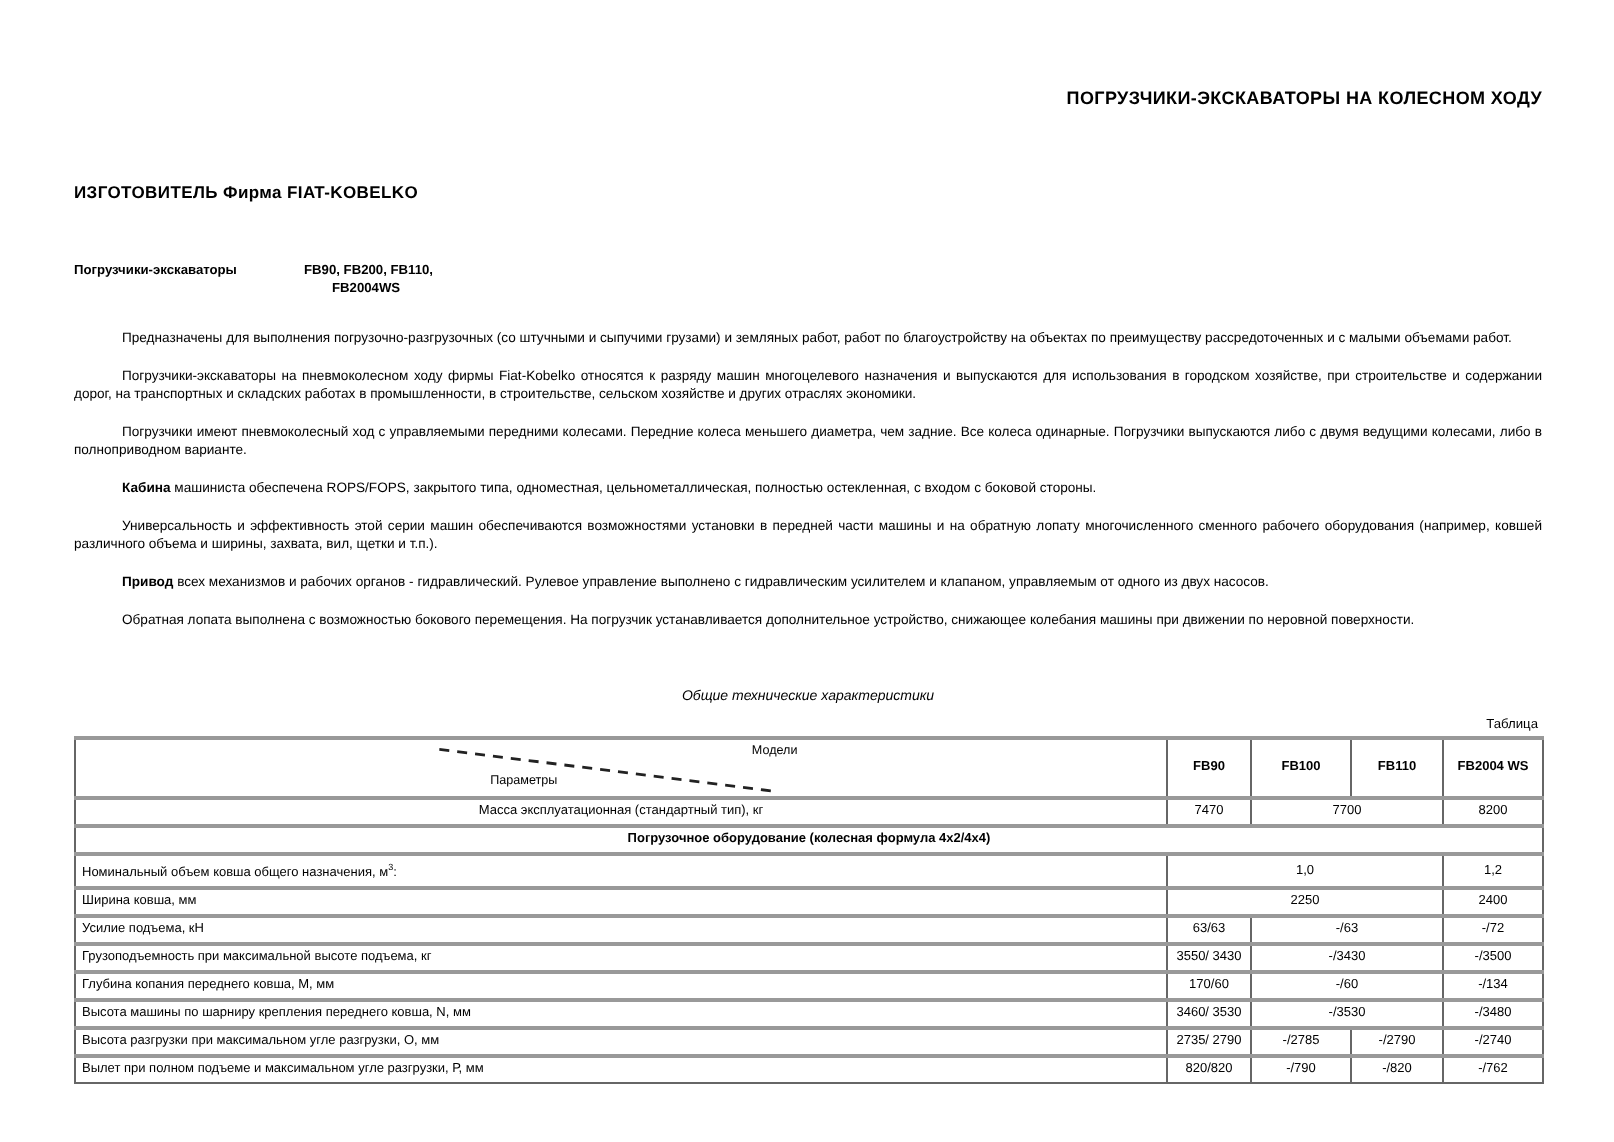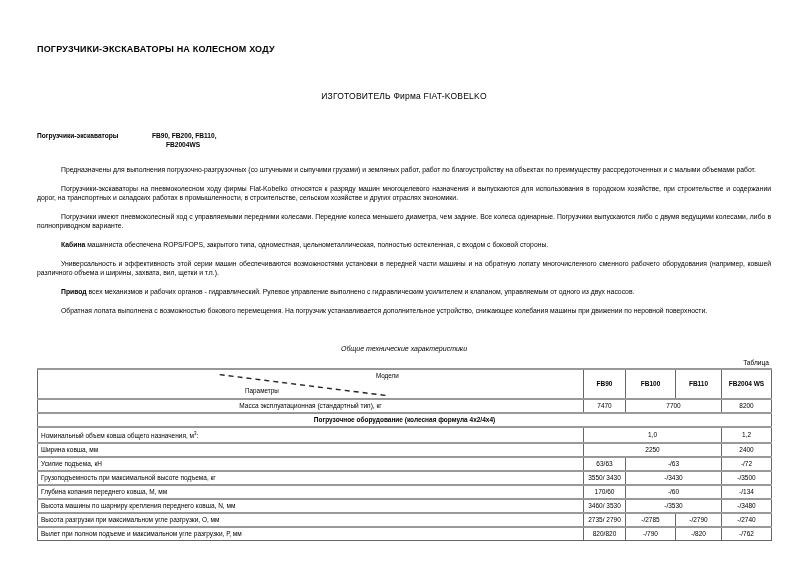--- a/index.html
+++ b/index.html
@@ -4,25 +4,25 @@
 <style>
   html,body{margin:0;padding:0;background:#ffffff;}
   body{
     width:807px;height:571px;overflow:hidden;
     font-family:"Liberation Sans", sans-serif;
     color:#000;
     -webkit-font-smoothing:antialiased;
   }
   .page{padding:44px 36px 0 37px;}
   .doc-title{
-    text-align:left;font-weight:bold;font-size:9px;letter-spacing:.2px;
+    text-align:right;font-weight:bold;font-size:9px;letter-spacing:.2px;
     margin:0 0 37px 0;
   }
   .doc-subtitle{
-    text-align:center;font-weight:normal;font-size:8.5px;letter-spacing:.2px;
+    text-align:left;font-weight:bold;font-size:8.5px;letter-spacing:.2px;
     margin:0 0 30px 0;
   }
   .models-row{display:flex;font-size:6.6px;font-weight:bold;margin:0 0 16px 0;line-height:9px;}
   .models-row .lbl{width:115px;}
   .models-row .vals{width:130px;}
   .models-row .vals .line2{padding-left:14px;}
   p.body-par{
     font-size:6.8px;line-height:9px;text-align:justify;
     margin:0 0 10px 0;text-indent:24px;
   }

